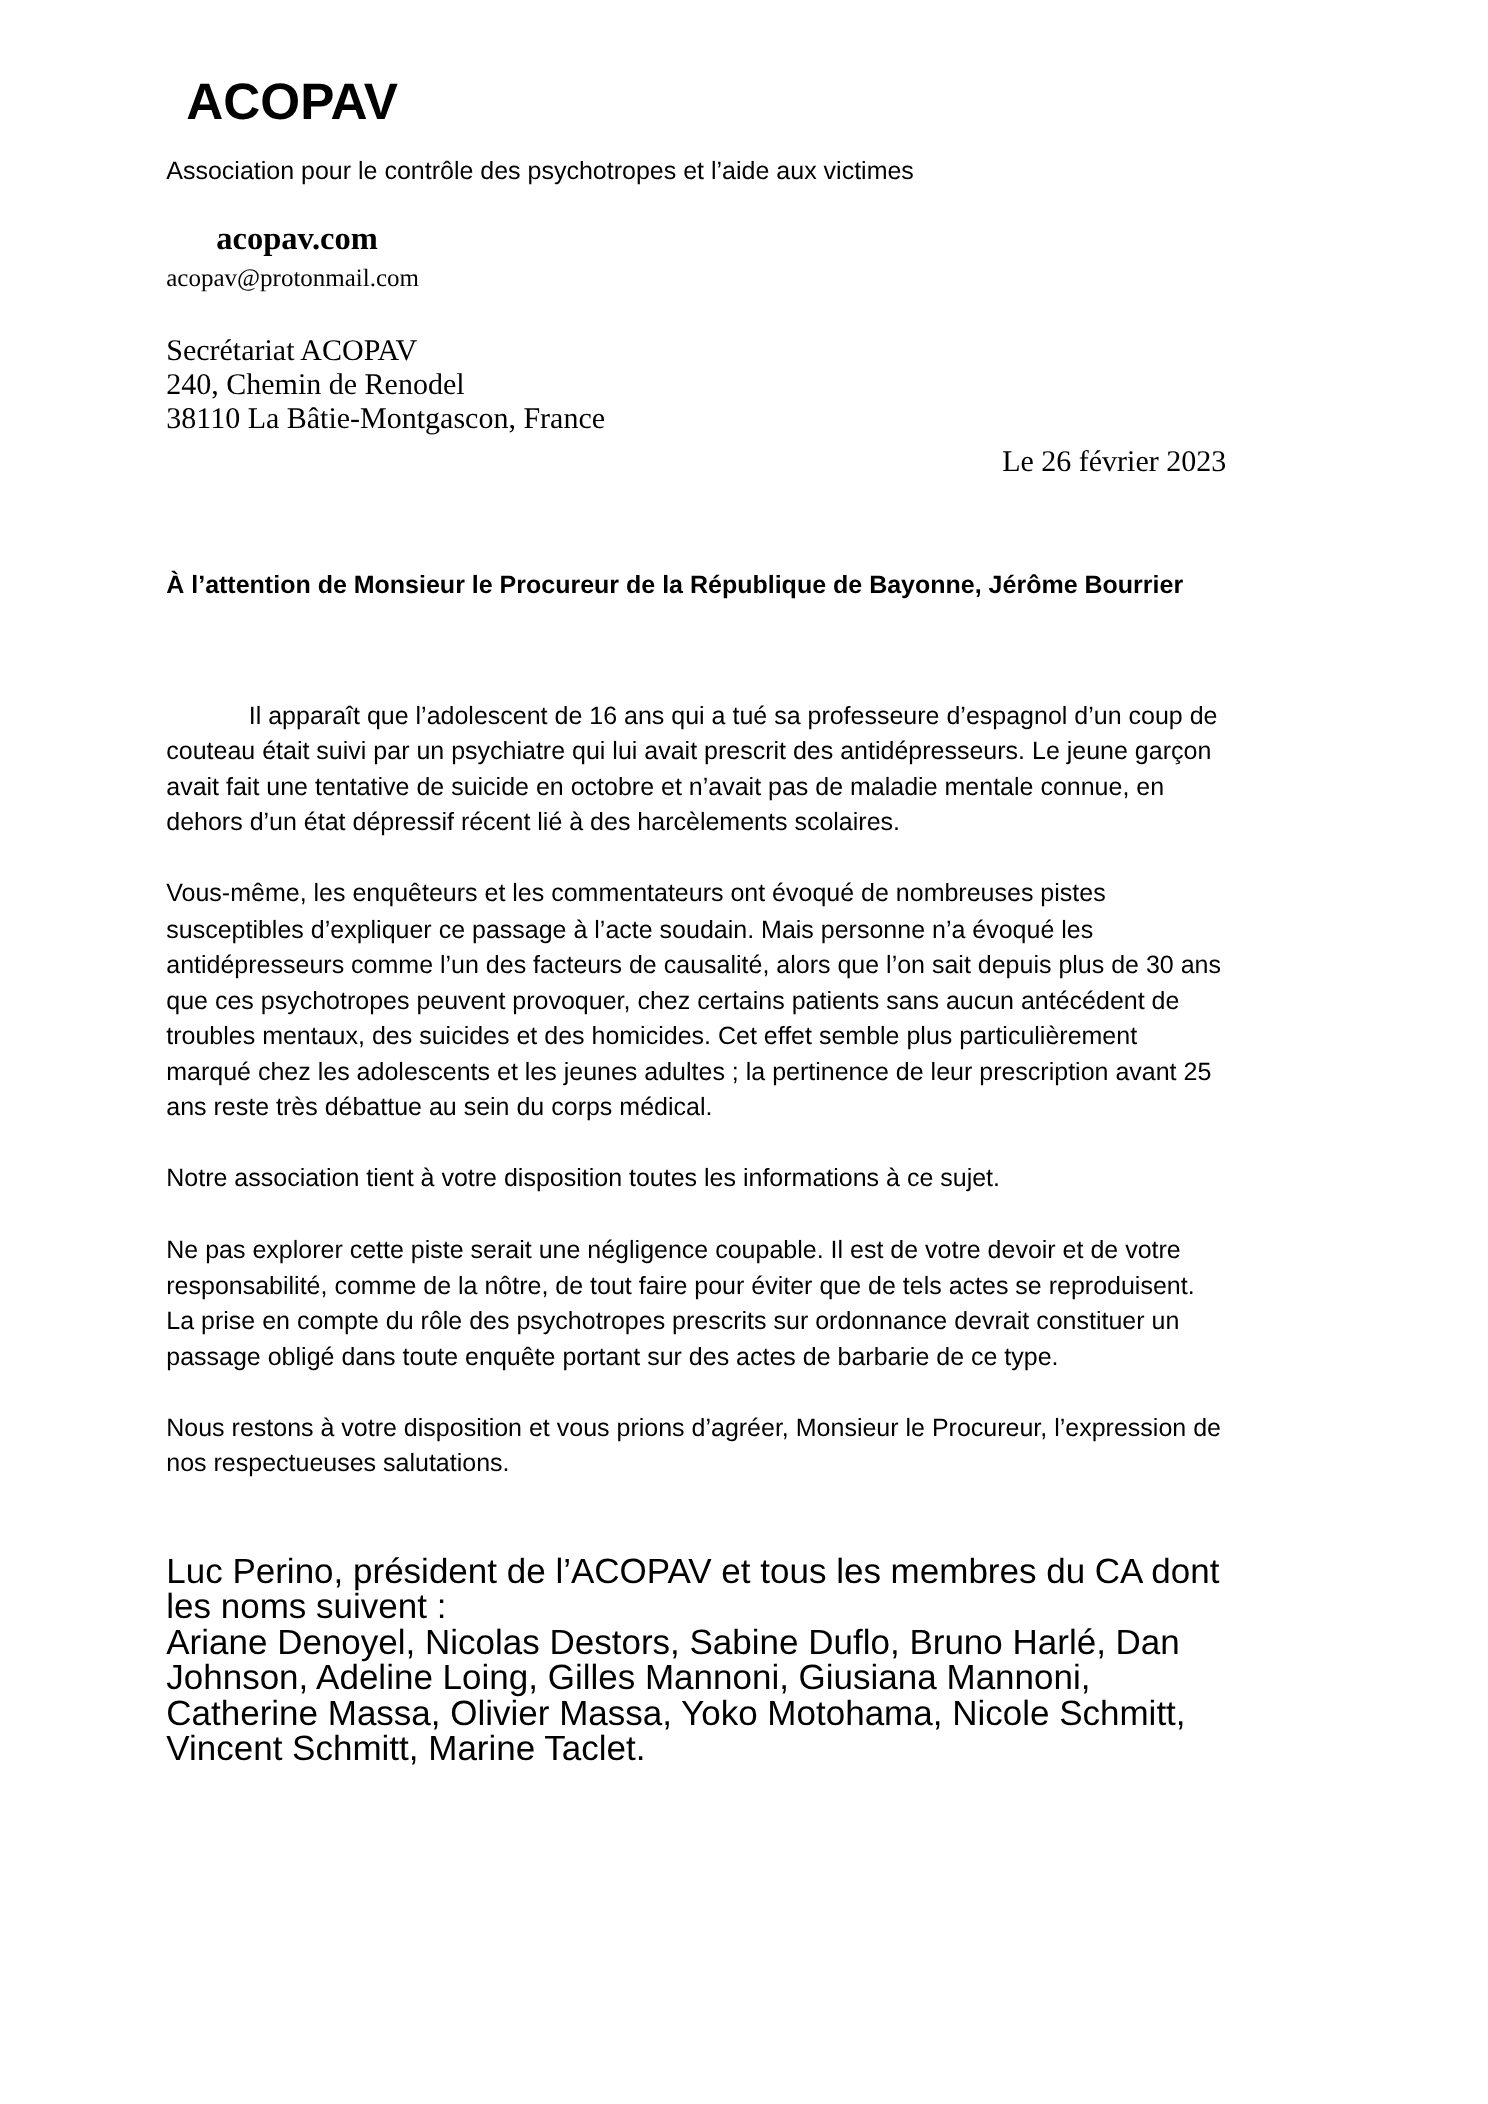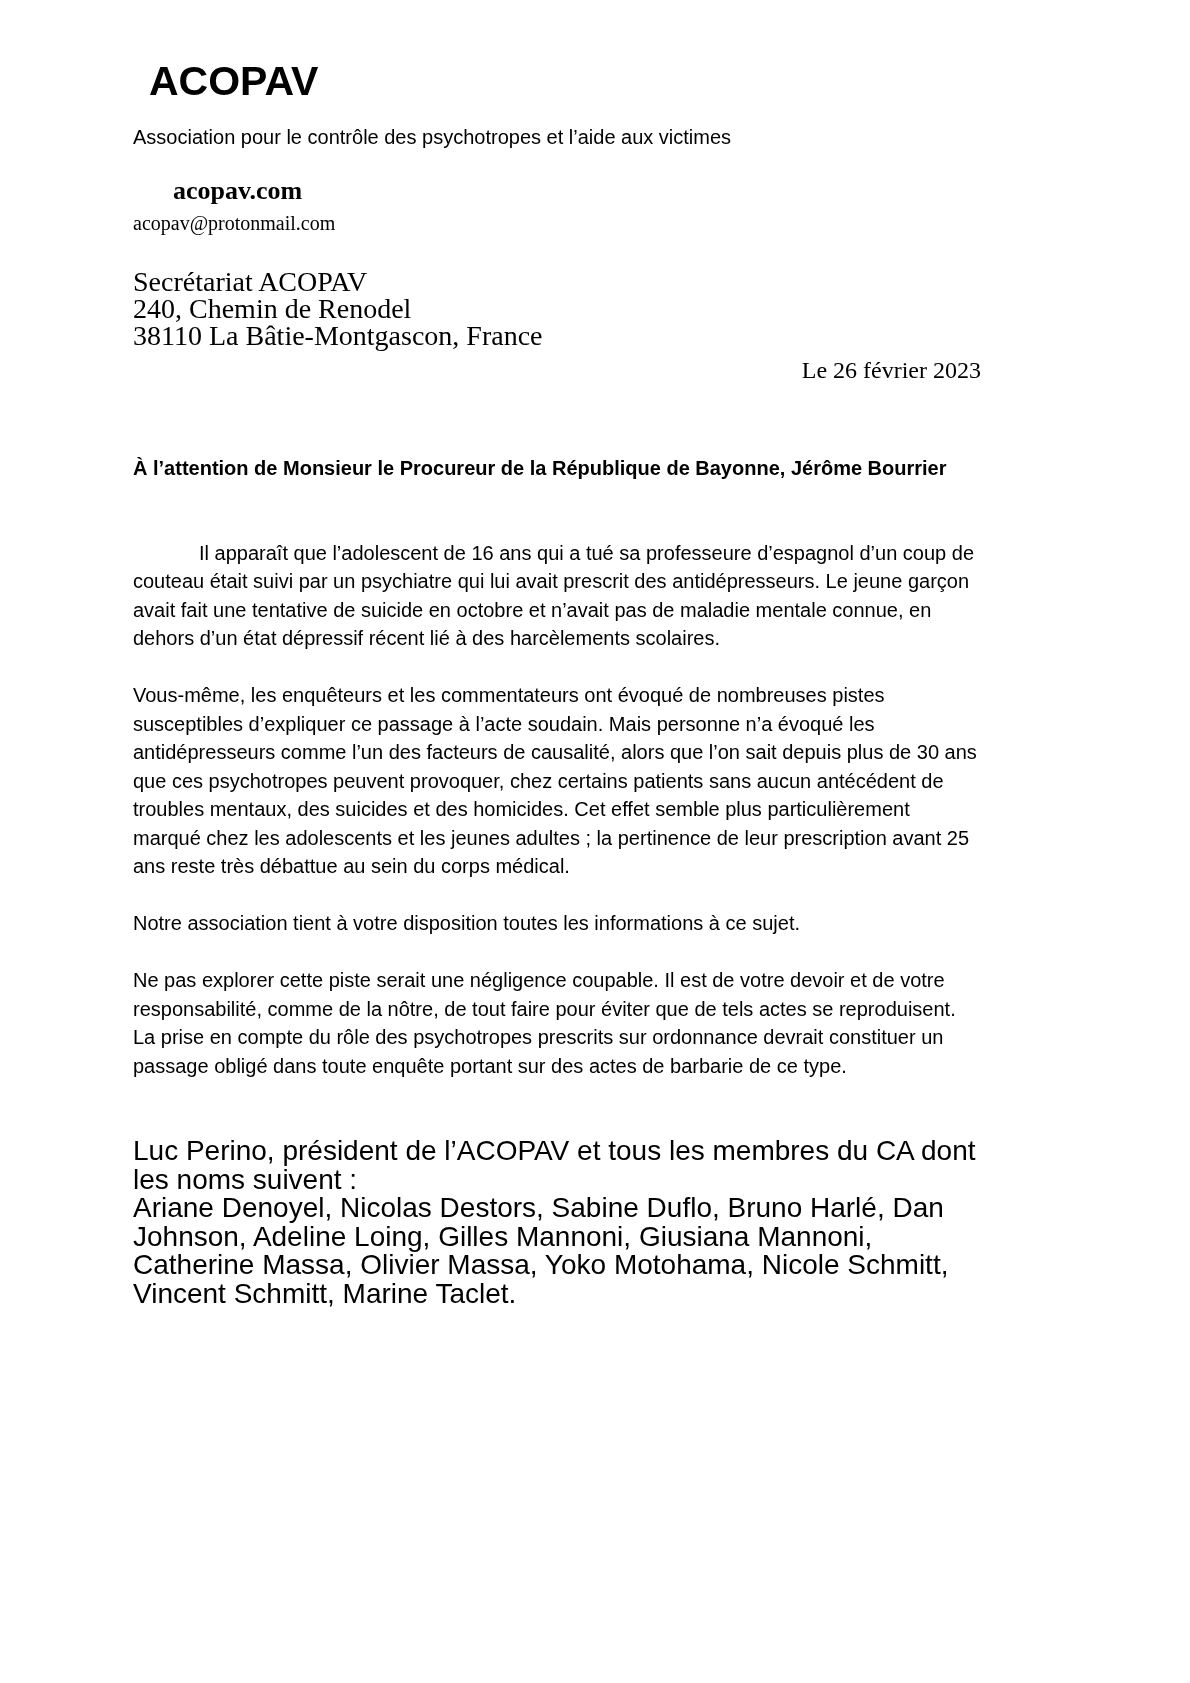--- a/index.html
+++ b/index.html
@@ -46,21 +46,21 @@
   .email {
     margin-top: 4px;
     font-family: "Liberation Serif", serif;
     font-size: 20px;
     line-height: 26px;
   }
   
   .sender-block {
     margin-top: 32px;
     font-family: "Liberation Serif", serif;
-    font-size: 28px;
+    font-size: 24px;
     line-height: 27px;
   }
   
   .date-line {
     margin-top: 8px;
     font-family: "Liberation Serif", serif;
     font-size: 24px;
     line-height: 26px;
     text-align: right;
   }
@@ -73,21 +73,21 @@
     line-height: 28.5px;
   }
   
   .body-text p {
     margin: 28.5px 0 0 0;
     font-family: "Liberation Sans", sans-serif;
     font-size: 20px;
     line-height: 28.5px;
   }
   .body-text p.first-para {
-    margin-top: 56px;
+    margin-top: 76px;
     text-indent: 66px;
   }
   
   .signature {
     margin-top: 57px;
     font-family: "Liberation Sans", sans-serif;
     font-size: 28px;
     line-height: 28.5px;
   }
 </style>
@@ -113,20 +113,21 @@
 
     <div class="date-line">Le 26 février 2023</div>
 
     <div class="recipient-heading">À l’attention de Monsieur le Procureur de la République de Bayonne, Jérôme Bourrier</div>
 
     <div class="body-text">
       <p class="first-para">Il apparaît que l’adolescent de 16 ans qui a tué sa professeure d’espagnol d’un coup de couteau était suivi par un psychiatre qui lui avait prescrit des antidépresseurs. Le jeune garçon avait fait une tentative de suicide en octobre et n’avait pas de maladie mentale connue, en dehors d’un état dépressif récent lié à des harcèlements scolaires.</p>
       <p>Vous-même, les enquêteurs et les commentateurs ont évoqué de nombreuses pistes susceptibles d’expliquer ce passage à l’acte soudain. Mais personne n’a évoqué les antidépresseurs comme l’un des facteurs de causalité, alors que l’on sait depuis plus de 30 ans que ces psychotropes peuvent provoquer, chez certains patients sans aucun antécédent de troubles mentaux, des suicides et des homicides. Cet effet semble plus particulièrement marqué chez les adolescents et les jeunes adultes ; la pertinence de leur prescription avant 25 ans reste très débattue au sein du corps médical.</p>
       <p>Notre association tient à votre disposition toutes les informations à ce sujet.</p>
       <p>Ne pas explorer cette piste serait une négligence coupable. Il est de votre devoir et de votre responsabilité, comme de la nôtre, de tout faire pour éviter que de tels actes se reproduisent. La prise en compte du rôle des psychotropes prescrits sur ordonnance devrait constituer un passage obligé dans toute enquête portant sur des actes de barbarie de ce type.</p>
+      <p>Nous restons à votre disposition et vous prions d’agréer, Monsieur le Procureur, l’expression de nos respectueuses salutations.</p>
     </div>
 
     <div class="signature">
       <div>Luc Perino, président de l’ACOPAV et tous les membres du CA dont les noms suivent :</div>
       <div>Ariane Denoyel, Nicolas Destors, Sabine Duflo, Bruno Harlé, Dan Johnson, Adeline Loing, Gilles Mannoni, Giusiana Mannoni, Catherine Massa, Olivier Massa, Yoko Motohama, Nicole Schmitt, Vincent Schmitt, Marine Taclet.</div>
     </div>
 
   </div>
 </div>
 

